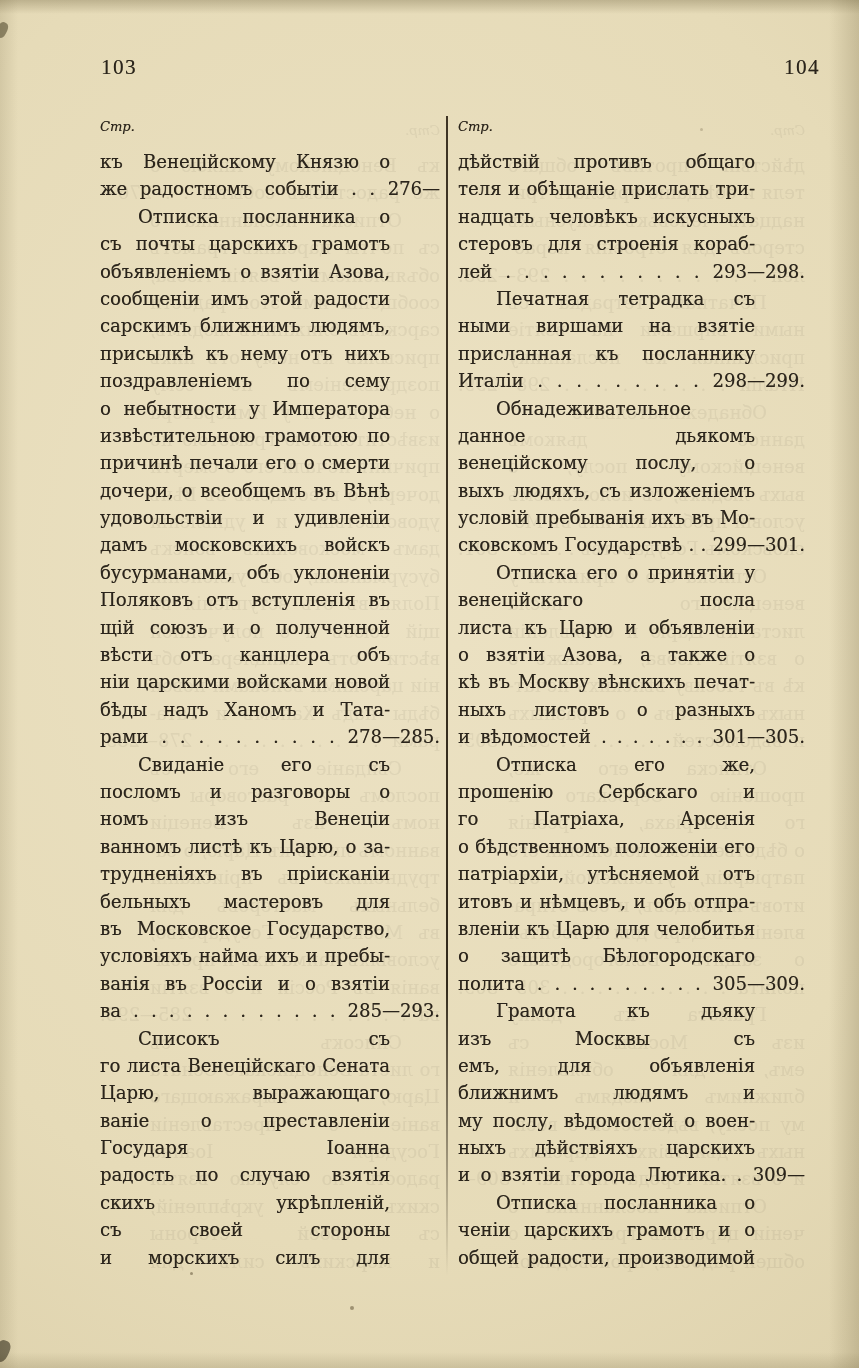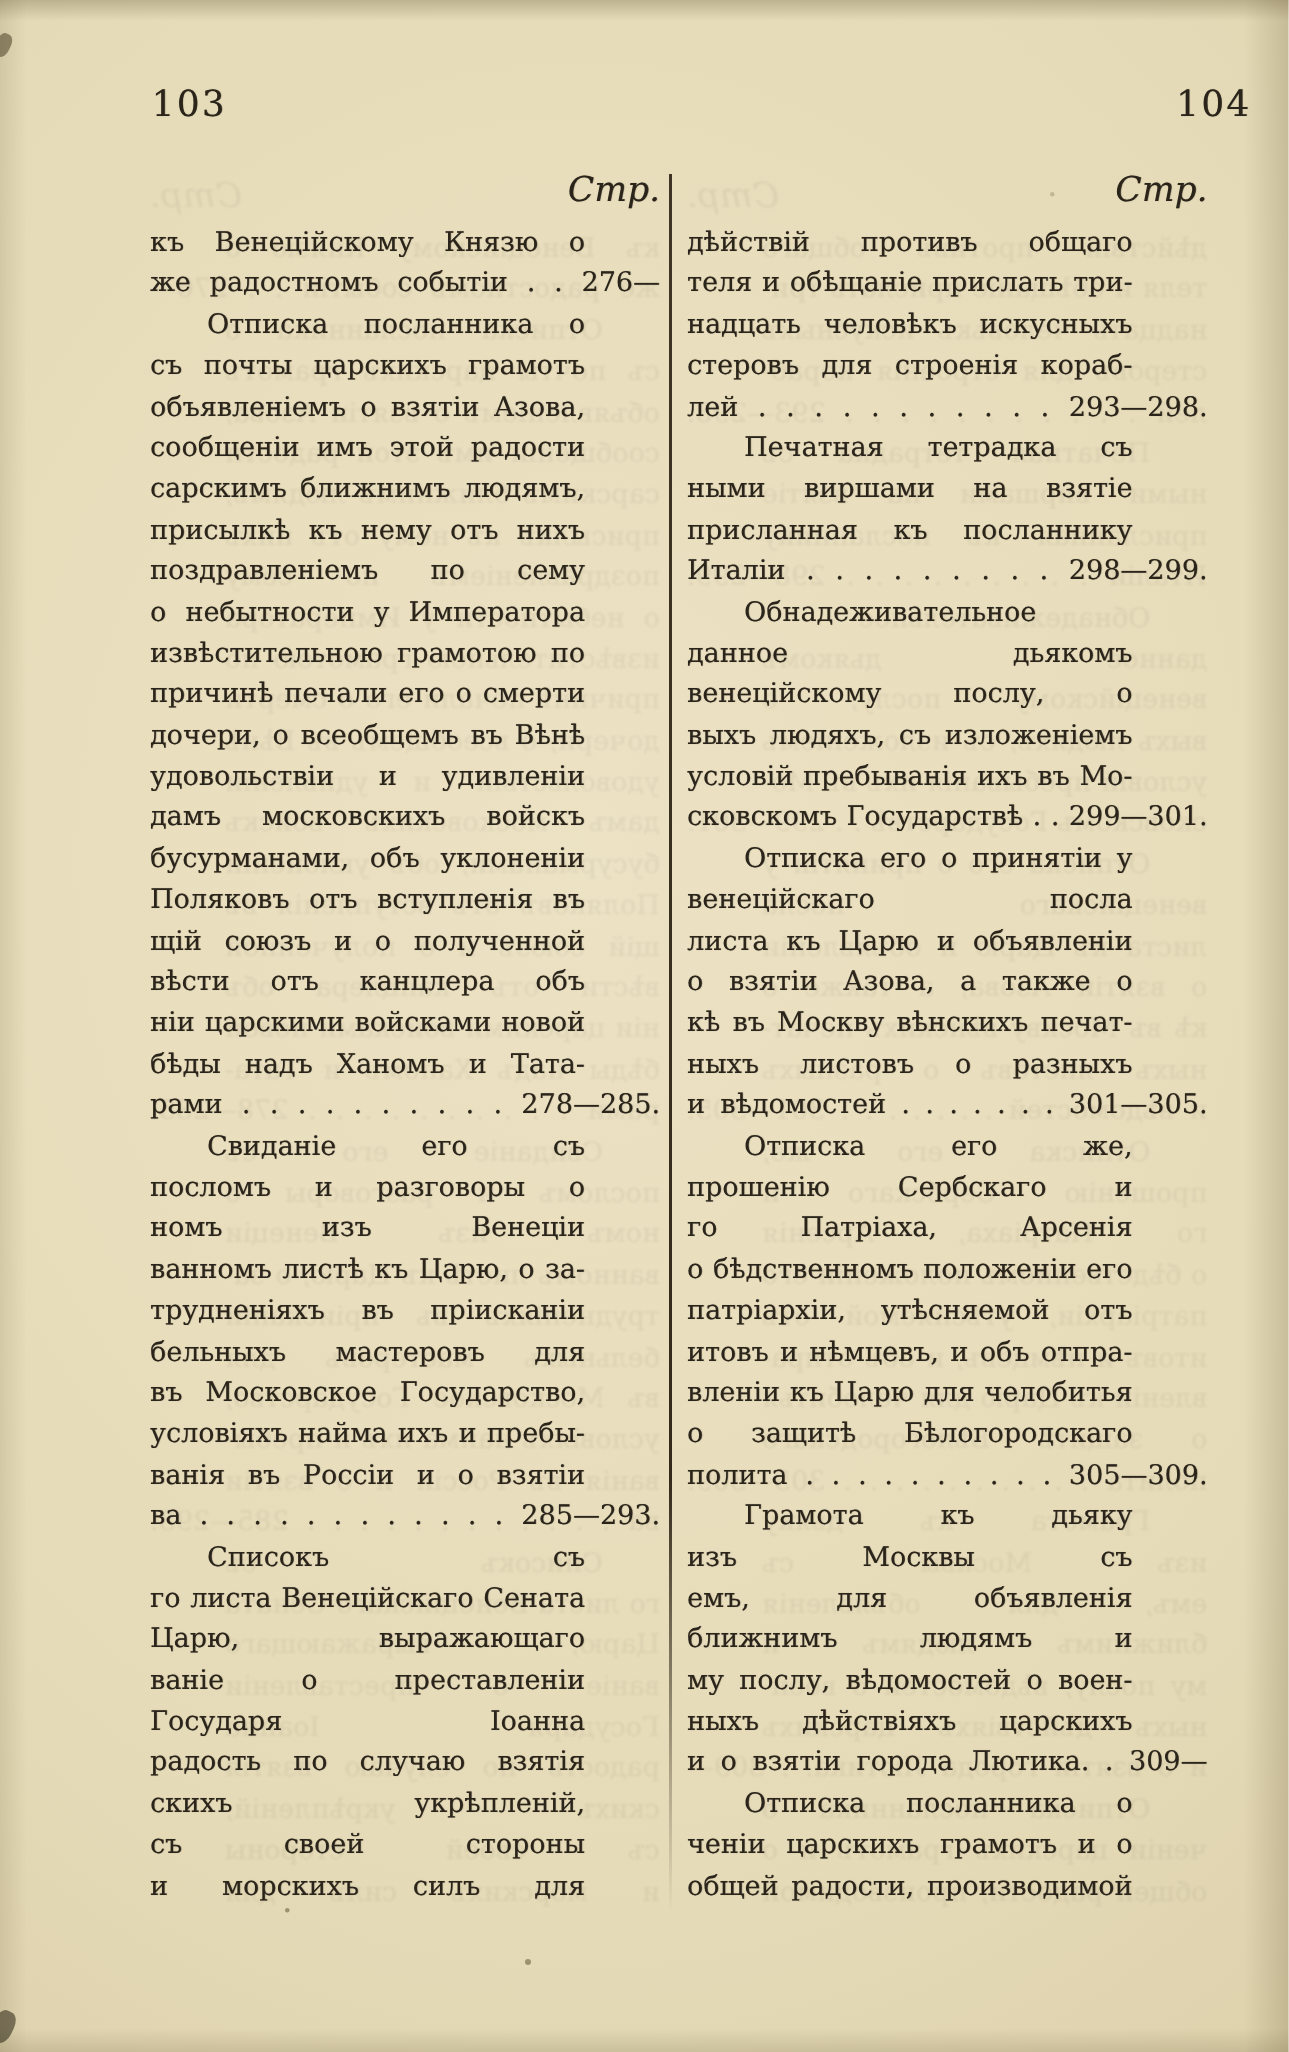--- a/index.html
+++ b/index.html
@@ -8,34 +8,35 @@
     background:
       linear-gradient(to bottom, rgba(96,84,48,.30), rgba(96,84,48,0) 14px),
       linear-gradient(to left,   rgba(96,84,48,.22), rgba(96,84,48,0) 30px),
       linear-gradient(to right,  rgba(96,84,48,.14), rgba(96,84,48,0) 18px),
       linear-gradient(to top,    rgba(96,84,48,.18), rgba(96,84,48,0) 16px),
       radial-gradient(ellipse 120% 90% at 45% 42%, #ece2c4 0%, var(--paper,#e6dbb8) 55%, #d8cba4 100%);
     font-family:"DejaVu Serif","Liberation Serif",serif;
     color:var(--ink,#2a241b);
   }
   .pagenum{
-    position:absolute;top:55px;font-size:24px;letter-spacing:1.5px;
+    position:absolute;top:55px;font-size:21px;letter-spacing:1.5px;
     text-shadow:.3px .3px .5px rgba(40,32,20,.55);
+    font-family:Liberation Serif, serif;
   }
   .pagenum.pn-left{left:101px;}
   .pagenum.pn-right{left:784px;}
   .divider{
     position:absolute;left:446px;top:116px;width:2px;height:1160px;
     background:linear-gradient(to bottom, var(--divider,#3f3525) 0%, #332a1b 75%, rgba(51,42,27,0) 100%);
   }
   .col{position:absolute;top:112px;}
   .col-left{left:100px;width:340px;}
   .col-right{left:458px;width:347px;}
   .colhead{
-    font-style:italic;font-size:23px;text-align:right;height:36px;line-height:30px;
+    font-style:italic;font-size:13px;text-align:left;height:36px;line-height:30px;
     text-shadow:.3px .3px .5px rgba(40,32,20,.55);
   }
   .line{
     font-size:18px;line-height:27.4px;height:27.4px;overflow:hidden;
     text-align:justify;text-align-last:justify;
     padding-right:50px;box-sizing:border-box;
     text-shadow:.3px .3px .5px rgba(40,32,20,.50);
     word-spacing:.5px;
   }
   .line.folio{padding-right:0;}

